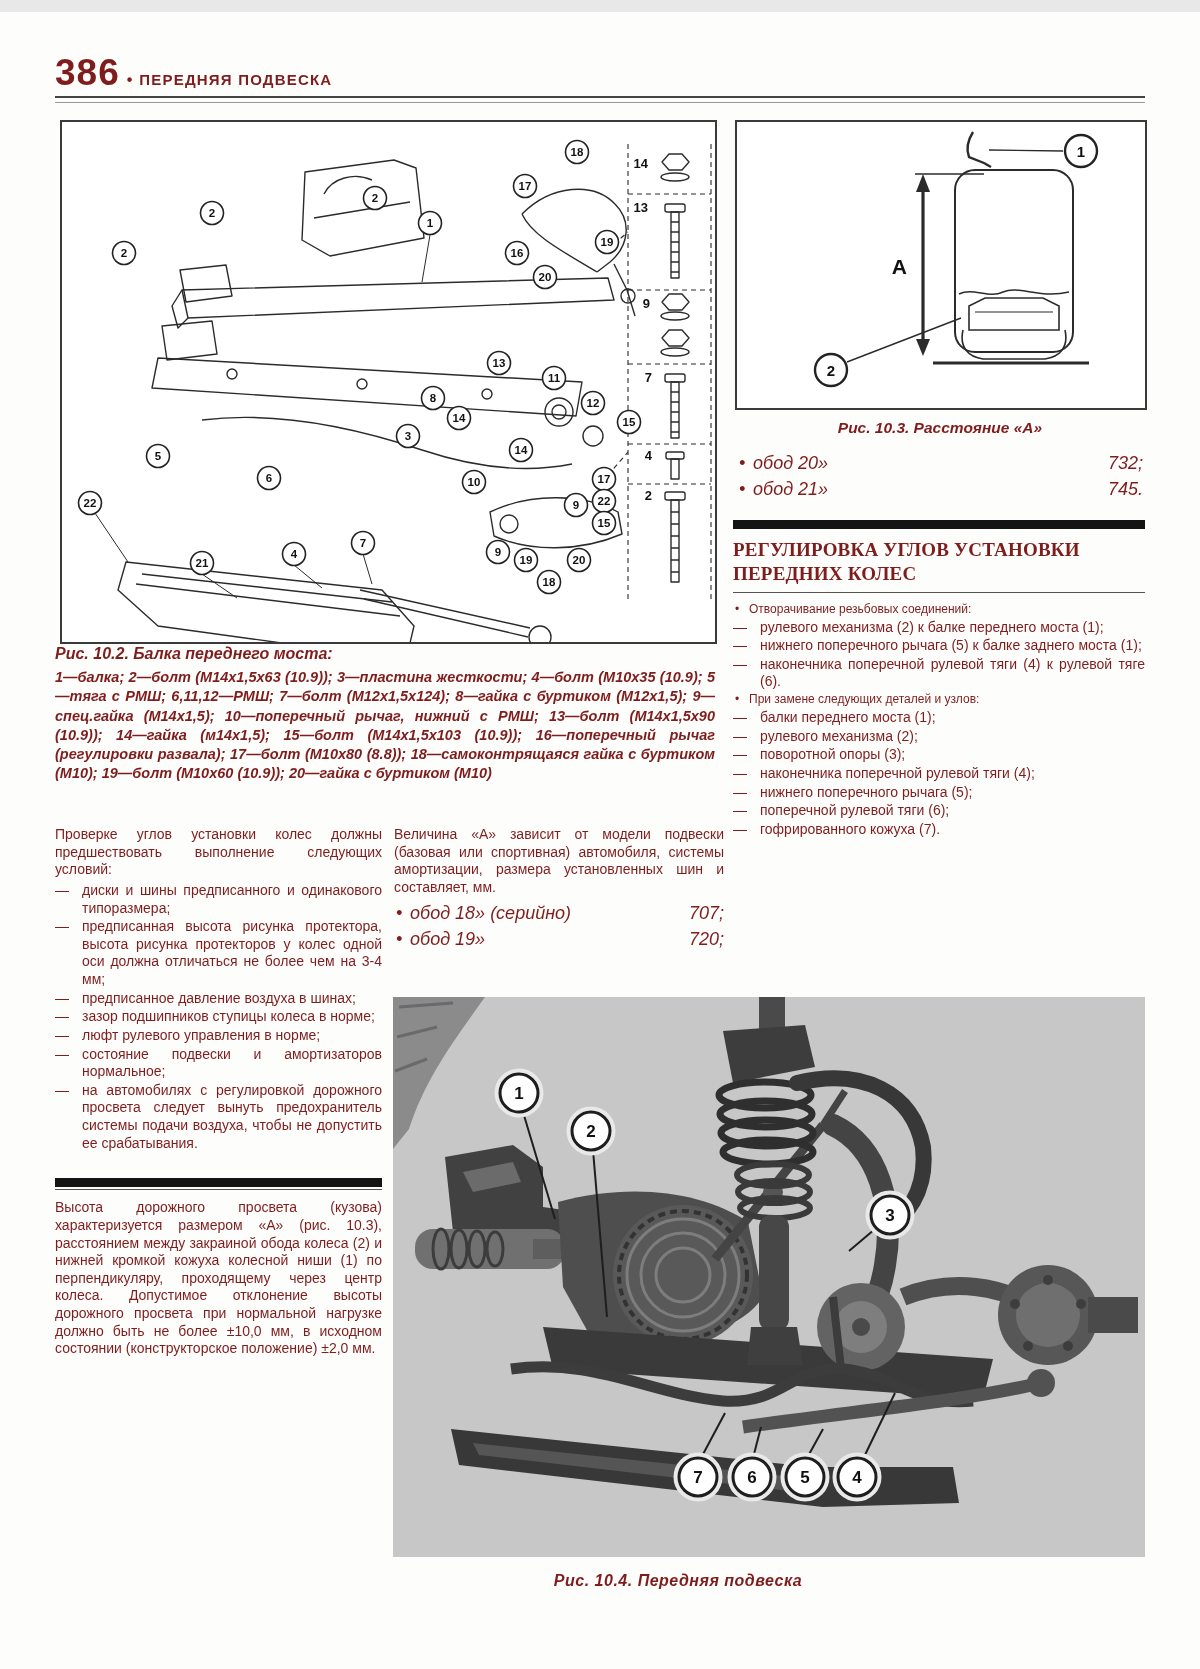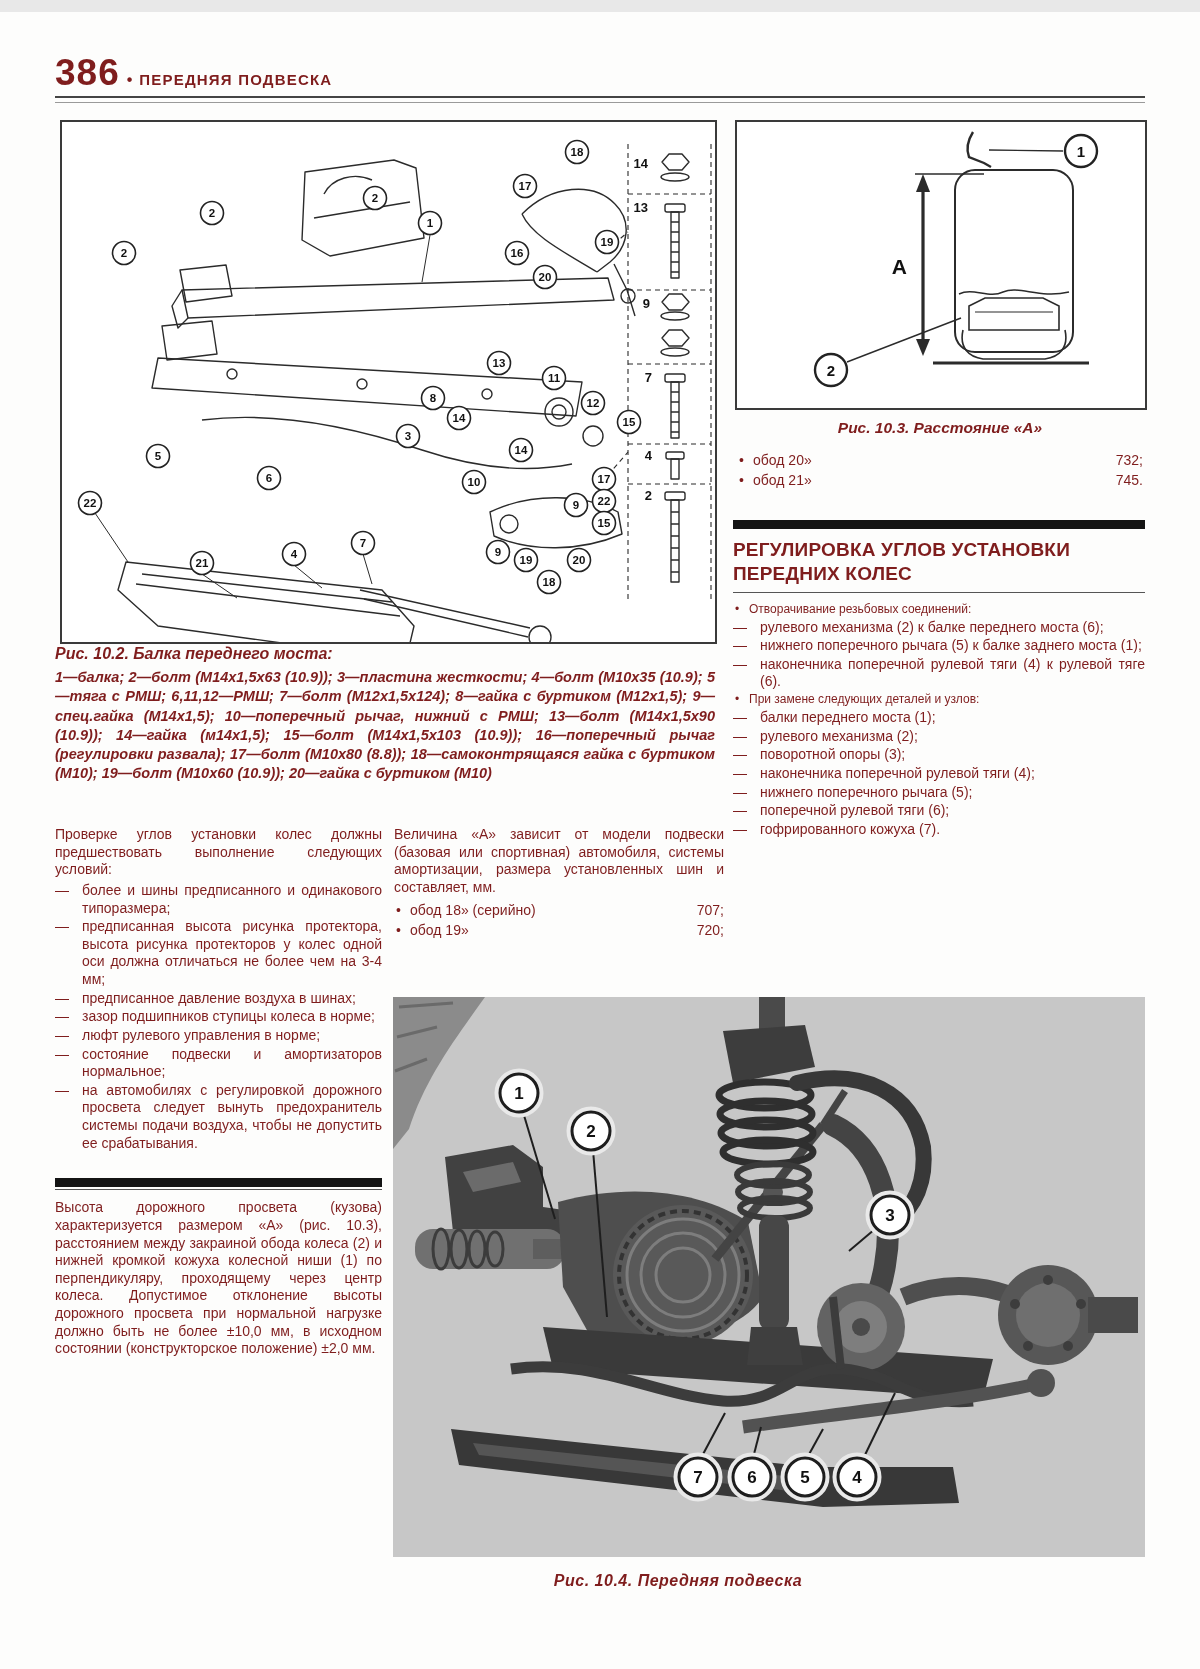--- a/index.html
+++ b/index.html
@@ -26,27 +26,27 @@
   
   .colL{position:absolute;left:55px;top:814px;width:327px;}
   .colM{position:absolute;left:394px;top:814px;width:330px;}
   .colR{position:absolute;left:733px;top:508px;width:412px;}
   p.body{font-size:14px;line-height:1.26;text-align:justify;margin:0 0 3px;}
   ul.dash{list-style:none;margin:2px 0 0;padding:0;font-size:14px;line-height:1.26;}
   ul.dash li{position:relative;padding-left:27px;text-align:justify;margin:0 0 1px;}
   ul.dash li::before{content:"—";position:absolute;left:0;top:0;}
   .bullet-line{position:relative;padding-left:16px;font-size:12px;line-height:1.26;text-align:justify;margin:0;}
   .bullet-line::before{content:"•";position:absolute;left:2px;top:0;}
-  .spec{display:flex;justify-content:space-between;align-items:center;font-size:14px;line-height:1.45;}
+  .spec{display:flex;justify-content:space-between;align-items:center;font-size:18px;line-height:1.45;font-style:italic;}
   .spec .lbl{position:relative;padding-left:16px;}
   .spec .lbl::before{content:"•";position:absolute;left:2px;}
   .spec .val{font-weight:normal;}
   
   .bar{height:9px;background:#141414;}
-  h2.sec{font-size:19px;line-height:1.25;font-weight:bold;letter-spacing:.2px;margin:9px 0 6px;}
+  h2.sec{font-size:19px;line-height:1.25;font-weight:bold;letter-spacing:.2px;margin:9px 0 6px;font-family:Liberation Serif, serif;}
   .thin-rule{border-top:1.5px solid #555;margin:2px 0 9px;} .mt26{margin-top:26px;}
   
   svg text{font-family:"Liberation Sans",sans-serif;}
 </style>
 </head>
 <body>
 
 <div class="page">
 
   <div class="hdr">
@@ -310,21 +310,21 @@
       <span class="val">745.</span>
     </div>
   </div>
 
   <div class="colR">
     <div class="bar"></div>
     <h2 class="sec">РЕГУЛИРОВКА УГЛОВ УСТАНОВКИ ПЕРЕДНИХ КОЛЕС</h2>
     <div class="thin-rule"></div>
     <p class="bullet-line">Отворачивание резьбовых соединений:</p>
     <ul class="dash">
-      <li>рулевого механизма (2) к балке переднего моста (6);</li>
+      <li>рулевого механизма (2) к балке переднего моста (1);</li>
       <li>нижнего поперечного рычага (5) к балке заднего моста (1);</li>
       <li>наконечника поперечной рулевой тяги (4) к рулевой тяге (6).</li>
     </ul>
     <p class="bullet-line">При замене следующих деталей и узлов:</p>
     <ul class="dash">
       <li>балки переднего моста (1);</li>
       <li>рулевого механизма (2);</li>
       <li>поворотной опоры (3);</li>
       <li>наконечника поперечной рулевой тяги (4);</li>
       <li>нижнего поперечного рычага (5);</li>
@@ -334,21 +334,21 @@
   </div>
 
   <div class="fig2-cap">
     <p class="t">Рис. 10.2. Балка переднего моста:</p>
     <p class="b">1—балка; 2—болт (М14х1,5х63 (10.9)); 3—пластина жесткости; 4—болт (М10х35 (10.9); 5—тяга с РМШ; 6,11,12—РМШ; 7—болт (М12х1,5х124); 8—гайка с буртиком (М12х1,5); 9—спец.гайка (М14х1,5); 10—поперечный рычаг, нижний с РМШ; 13—болт (М14х1,5х90 (10.9)); 14—гайка (м14х1,5); 15—болт (М14х1,5х103 (10.9)); 16—поперечный рычаг (регулировки развала); 17—болт (М10х80 (8.8)); 18—самоконтрящаяся гайка с буртиком (М10); 19—болт (М10х60 (10.9)); 20—гайка с буртиком (М10)</p>
   </div>
 
   <div class="colL">
     <p class="body">Проверке углов установки колес должны предшествовать выполнение следующих условий:</p>
     <ul class="dash">
-      <li>более и шины предписанного и одинакового типоразмера;</li>
+      <li>диски и шины предписанного и одинакового типоразмера;</li>
       <li>предписанная высота рисунка протектора, высота рисунка протекторов у колес одной оси должна отличаться не более чем на 3-4 мм;</li>
       <li>предписанное давление воздуха в шинах;</li>
       <li>зазор подшипников ступицы колеса в норме;</li>
       <li>люфт рулевого управления в норме;</li>
       <li>состояние подвески и амортизаторов нормальное;</li>
       <li>на автомобилях с регулировкой дорожного просвета следует вынуть предохранитель системы подачи воздуха, чтобы не допустить ее срабатывания.</li>
     </ul>
     <div class="mt26">
       <div class="bar"></div>
       <div class="thin-rule"></div>

